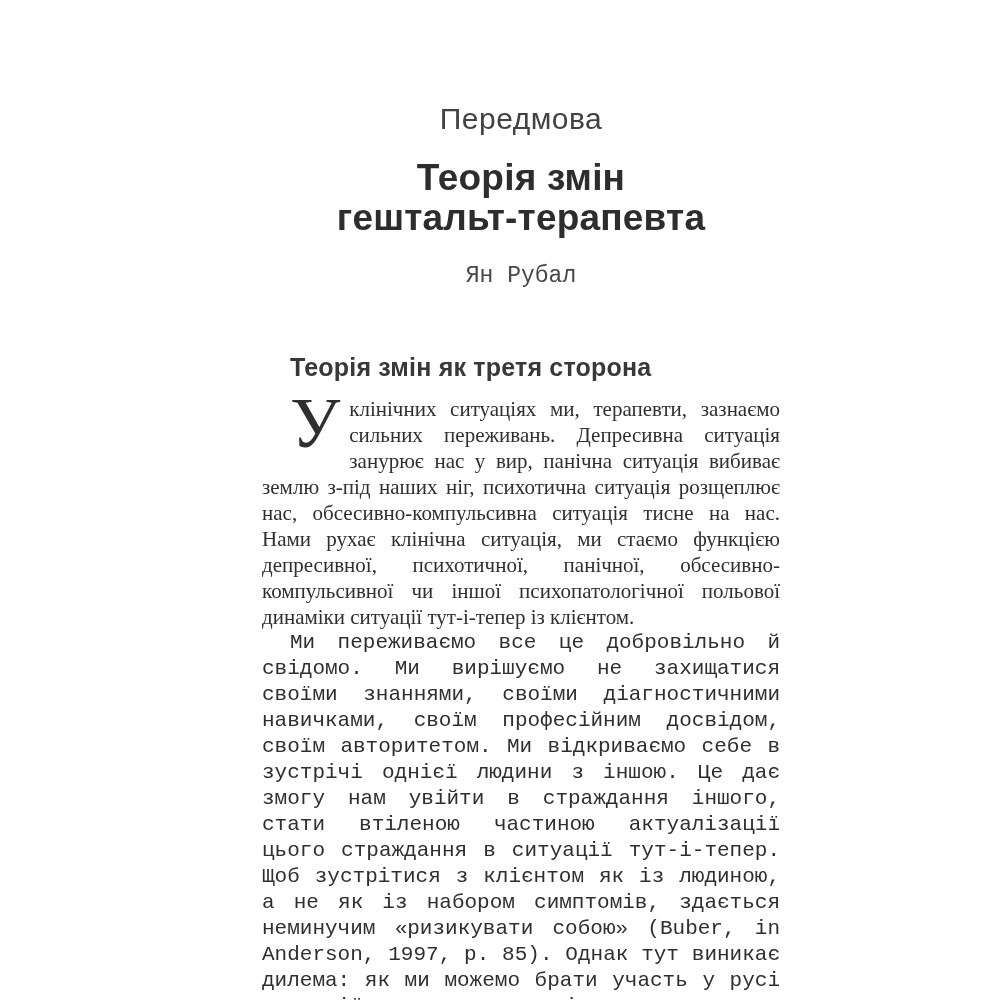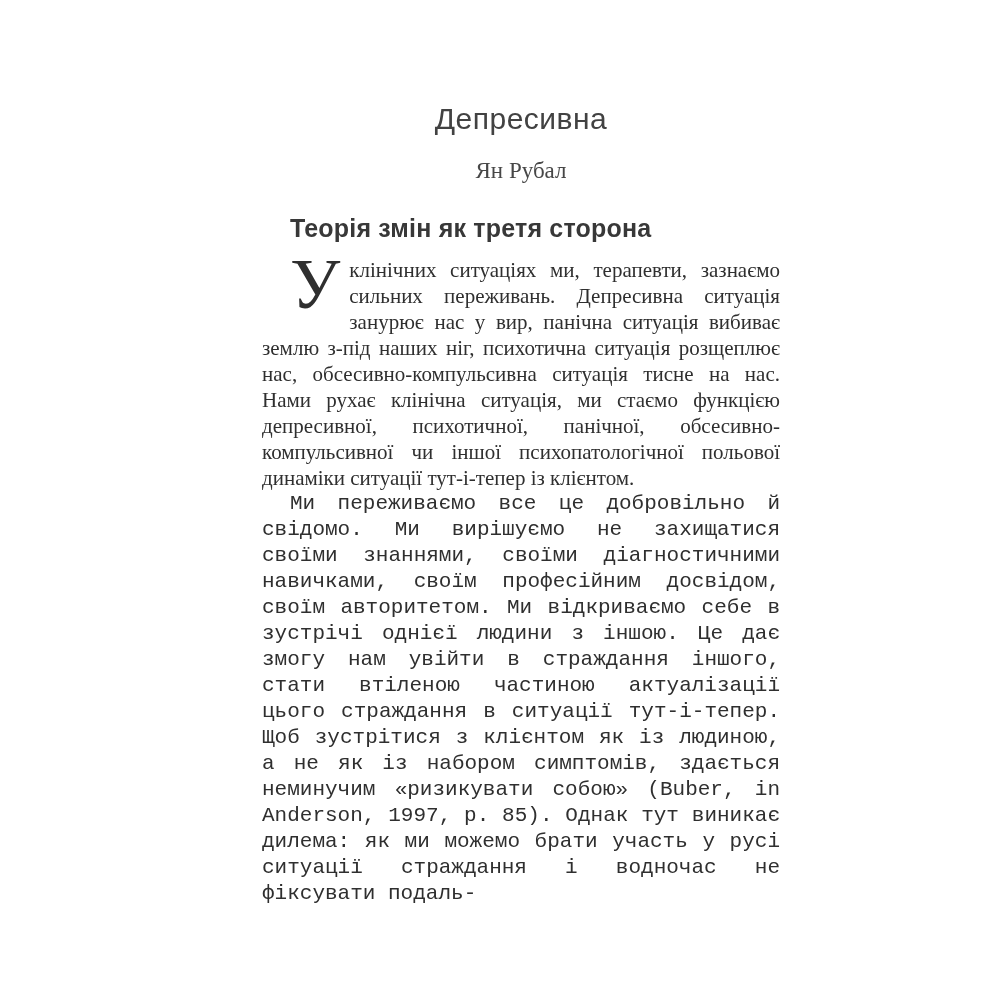--- a/index.html
+++ b/index.html
@@ -35,30 +35,30 @@
     text-align: center;
     font-family: "Liberation Sans", sans-serif;
     font-weight: 700;
     font-size: 37px;
     line-height: 40px;
     color: #2d2d2d;
     letter-spacing: 0.2px;
   }
   .title .title-line { display: block; }
   .author {
-    margin-top: 7px;
+    margin-top: 25px;
     text-align: center;
-    font-family: Liberation Serif, serif;
+    font-family: Liberation Mono, monospace;
     font-weight: 400;
     font-size: 23px;
     line-height: 26px;
     color: #474747;
   }
   .section-heading {
-    margin: 30px 0 0 28px;
+    margin: 64px 0 0 28px;
     font-family: "Liberation Sans", sans-serif;
     font-weight: 700;
     font-size: 25px;
     line-height: 28px;
     color: #383838;
     letter-spacing: 0.2px;
   }
   .para {
     margin: 0;
     font-family: "Liberation Serif", "DejaVu Serif", serif;
@@ -84,23 +84,25 @@
     padding-right: 9px;
     color: #2f2f2f;
   }
 </style>
 </head>
 <body>
 
 <div class="page">
   <div class="content">
 
-    <div class="kicker">Депресивна</div>
+    <div class="kicker">Передмова</div>
 
     <h1 class="title">
+      <span class="title-line">Теорія змін</span>
+      <span class="title-line">гештальт-терапевта</span>
     </h1>
 
     <div class="author">Ян Рубал</div>
 
     <h2 class="section-heading">Теорія змін як третя сторона</h2>
 
     <p class="para first"><span class="dropcap">У</span><span>клінічних ситуаціях ми, терапевти, зазнаємо сильних переживань. Депресивна ситуація занурює нас у вир, панічна ситуація вибиває землю з-під наших ніг, психотична ситуація розщеплює нас, обсесивно-компульсивна ситуація тисне на нас. Нами рухає клінічна ситуація, ми стаємо функцією депресивної, психотичної, панічної, обсесивно-компульсивної чи іншої психопатологічної польової динаміки ситуації тут-і-тепер із клієнтом.</span></p>
 
     <p class="para indent">Ми переживаємо все це добровільно й свідомо. Ми вирішуємо не захищатися своїми знаннями, своїми діагностичними навичками, своїм професійним досвідом, своїм авторитетом. Ми відкриваємо себе в зустрічі однієї людини з іншою. Це дає змогу нам увійти в страждання іншого, стати втіленою частиною актуалізації цього страждання в ситуації тут-і-тепер. Щоб зустрітися з клієнтом як із людиною, а не як із набором симптомів, здається неминучим «ризикувати собою» (Buber, in Anderson, 1997, p. 85). Однак тут виникає дилема: як ми можемо брати участь у русі ситуації страждання і водночас не фіксувати подаль-</p>
 

